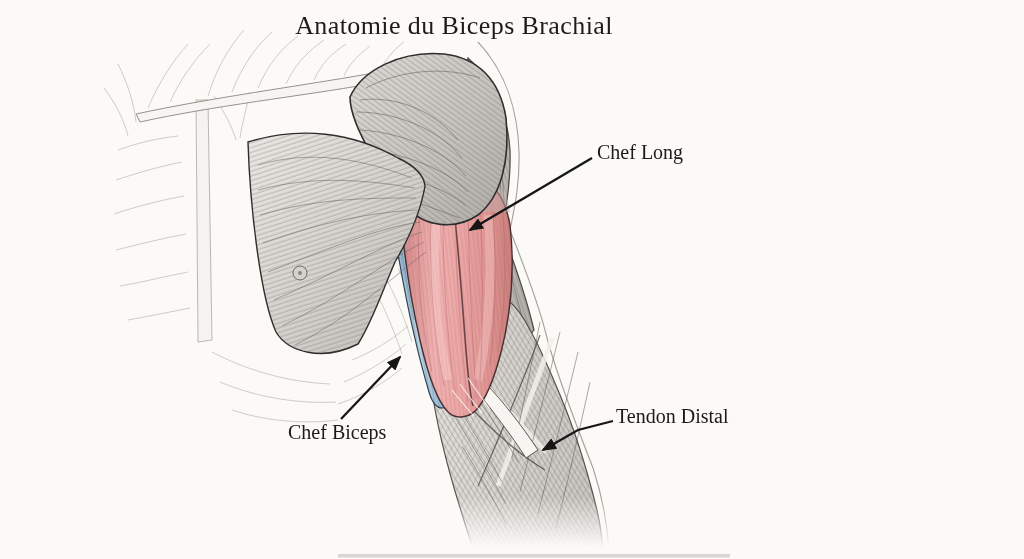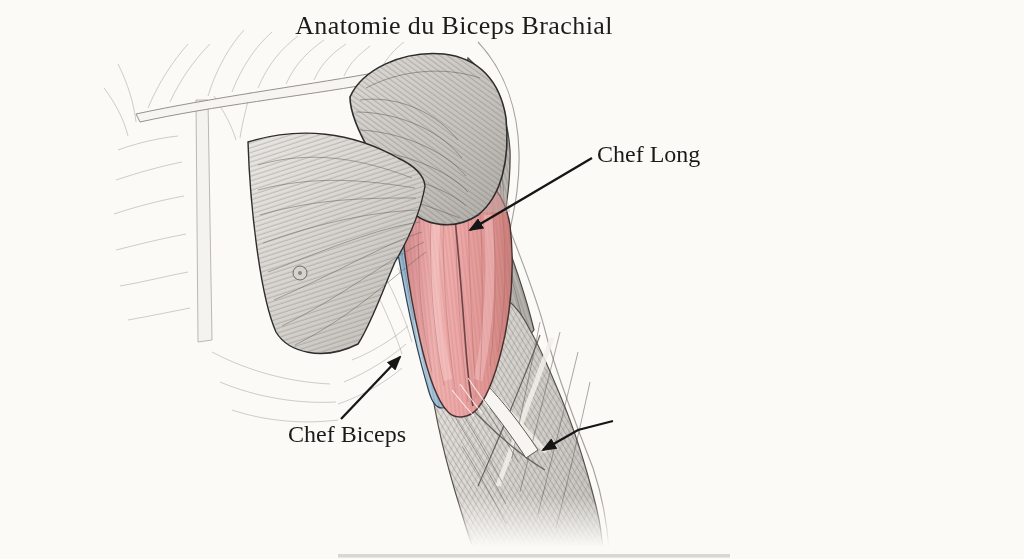--- a/index.html
+++ b/index.html
@@ -8,21 +8,21 @@
     background:#fbfaf7;
     font-family:"Liberation Serif","DejaVu Serif",serif;
   }
   .stage{position:relative;width:908px;height:559px;background:#fbfaf7;}
   .stage svg{position:absolute;left:0;top:0;}
   .title{
     position:absolute;left:0;right:0;top:11px;
     text-align:center;font-size:26px;color:#1e1c1a;letter-spacing:.4px;
   }
   .ann{
-    position:absolute;font-size:24px;color:#1b1a18;white-space:nowrap;
+    position:absolute;font-size:20px;color:#1b1a18;white-space:nowrap;
   }
   .ann-chef-long{left:597px;top:141px;}
   .ann-chef-court{left:288px;top:421px;}
   .ann-tendon-distal{left:616px;top:405px;}
 </style>
 </head>
 <body>
 
 <div class="stage">
 
@@ -250,14 +250,15 @@
   <g fill="none" stroke="#161616" stroke-width="2.3">
     <path d="M592,158 L470,230" marker-end="url(#arrowHead)"></path>
     <path d="M341,419 L400,357" marker-end="url(#arrowHead)"></path>
     <path d="M613,421 L578,430 L543,450" marker-end="url(#arrowHead)"></path>
   </g>
 </svg>
 
 <div class="title">Anatomie du Biceps Brachial</div>
 <div class="ann ann-chef-long">Chef Long</div>
 <div class="ann ann-chef-court">Chef Biceps</div>
+<div class="ann ann-tendon-distal">Tendon Distal</div>
 
 </div>
 
 </body></html>

